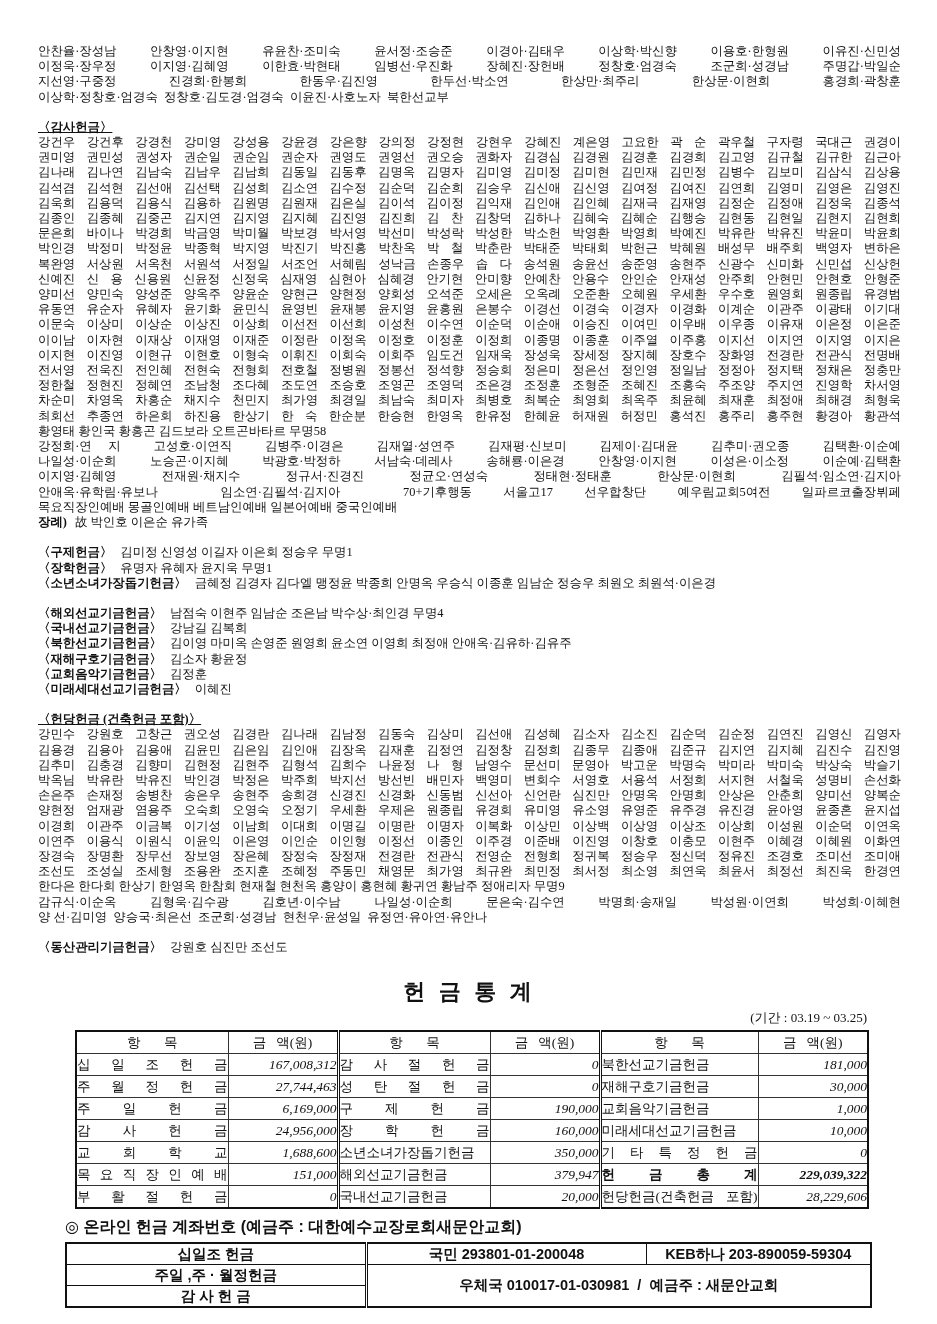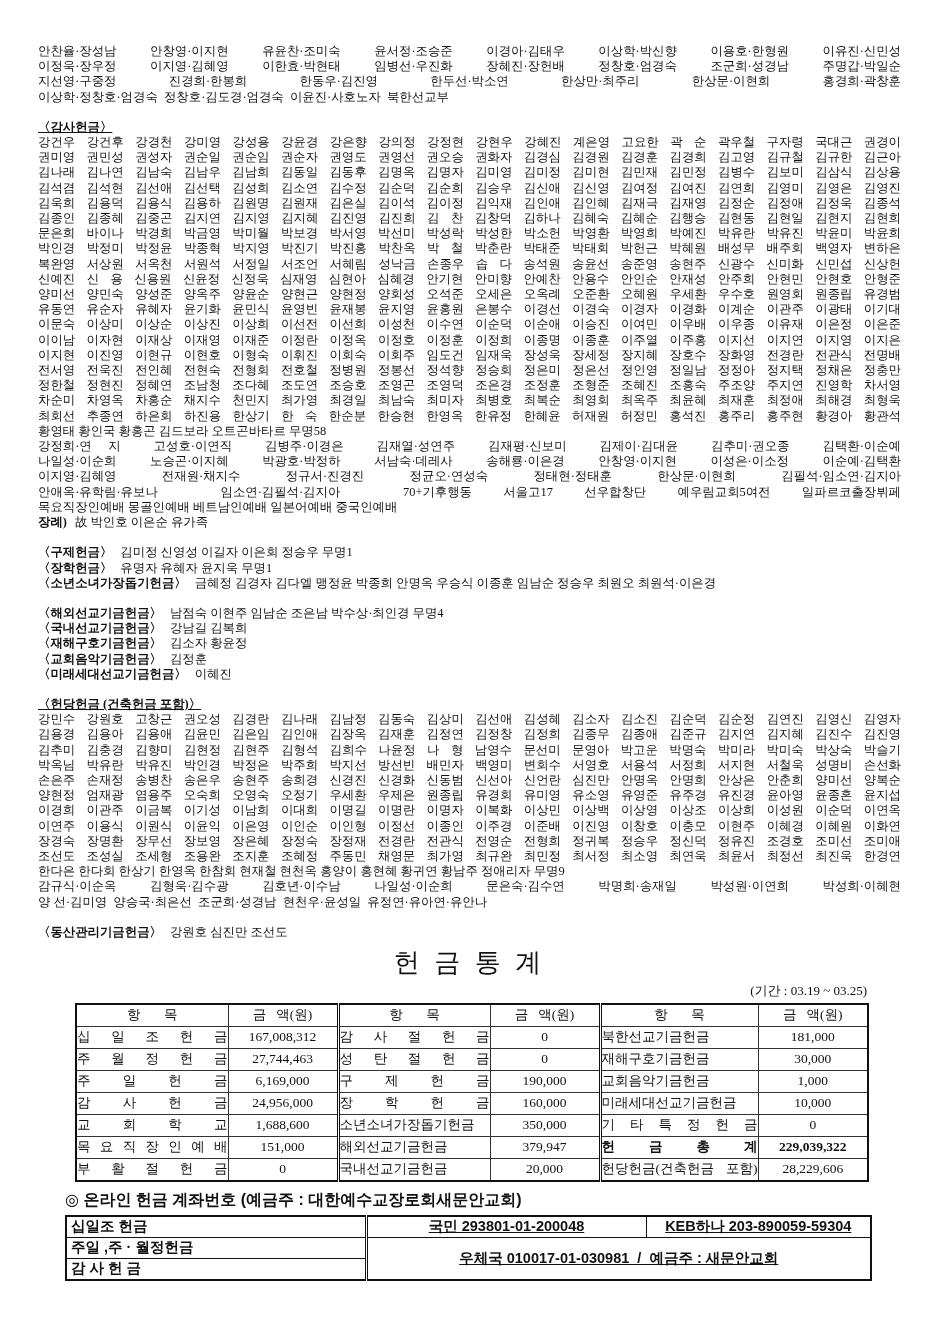--- a/index.html
+++ b/index.html
@@ -12,49 +12,49 @@
   .names{font-size:12.4px;line-height:15.2px;}
   .nblock{margin:0;}
   .nblock.gap{margin-top:15px;}
   .stitle{font-weight:bold;}
   .stitle.own{display:block;text-decoration:underline;}
   .stitle.inline{margin-right:8px;}
   .nline{white-space:pre-wrap;}
   .nline.just{text-align:justify;text-align-last:justify;}
   
   .stats-title{
-    margin:5px 0 2px 0;text-align:center;font-size:26px;font-weight:normal;
+    margin:22px 0 2px 0;text-align:center;font-size:22px;font-weight:bold;
     letter-spacing:4px;font-family:"Liberation Serif","DejaVu Serif",serif;
   }
   .period{text-align:right;font-size:13px;padding-right:34px;margin-bottom:3px;}
   table.stats{
     border-collapse:collapse;table-layout:fixed;margin-left:37px;
     width:792px;border:2px solid #111;font-size:13.5px;
   }
   table.stats th,table.stats td{
     border:1px solid #333;height:21px;padding:0 0;overflow:hidden;
   }
   table.stats th{font-weight:normal;white-space:pre;text-align:center;}
   table.stats td.lab{text-align:justify;text-align-last:justify;}
-  table.stats td.amt{text-align:center;}
+  table.stats td.amt{text-align:right;font-style:italic;}
   table.stats .sep{border-left:3px double #111;}
   table.stats .bold{font-weight:bold;}
   
   .online-heading{
     margin:8px 0 4px 27px;font-family:"Liberation Sans","DejaVu Sans",sans-serif;
     font-weight:bold;font-size:16px;
   }
   table.bank{
     border-collapse:collapse;table-layout:fixed;margin-left:27px;width:805px;
     border:2px solid #111;font-family:"Liberation Sans","DejaVu Sans",sans-serif;
     font-weight:bold;font-size:14.5px;
   }
   table.bank td{border:1.5px solid #111;height:20px;padding:0 4px;white-space:pre-wrap;overflow:hidden;}
-  table.bank td.blabel{border-right:3px double #111;}
-  table.bank td.center{text-align:center;text-decoration:underline;}
+  table.bank td.blabel{text-align:center;border-right:3px double #111;}
+  table.bank td.center{text-align:center;}
 </style>
 </head>
 <body>
 
 <div class="page">
 
   <div class="names">
       <div class="nblock">
         <div class="nline just">안찬율·장성남 안창영·이지현 유윤찬·조미숙 윤서정·조승준 이경아·김태우 이상학·박신향 이용호·한형원 이유진·신민성</div>
         <div class="nline just">이정욱·장우정 이지영·김혜영 이한효·박현태 임병선·우진화 장혜진·장헌배 정창호·엄경숙 조군희·성경남 주명갑·박일순</div>
@@ -101,20 +101,23 @@
       <div class="nblock">
         <div class="nline"><span class="stitle inline">〈소년소녀가장돕기헌금〉</span>금혜정 김경자 김다엘 맹정윤 박종희 안명옥 우승식 이종훈 임남순 정승우 최원오 최원석·이은경</div>
       </div>
       <div class="nblock gap">
         <div class="nline"><span class="stitle inline">〈해외선교기금헌금〉</span>남점숙 이현주 임남순 조은남 박수상·최인경 무명4</div>
       </div>
       <div class="nblock">
         <div class="nline"><span class="stitle inline">〈국내선교기금헌금〉</span>강남길 김복희</div>
       </div>
       <div class="nblock">
+        <div class="nline"><span class="stitle inline">〈북한선교기금헌금〉</span>김이영 마미옥 손영준 원영희 윤소연 이영희 최정애 안애옥·김유하·김유주</div>
+      </div>
+      <div class="nblock">
         <div class="nline"><span class="stitle inline">〈재해구호기금헌금〉</span>김소자 황윤정</div>
       </div>
       <div class="nblock">
         <div class="nline"><span class="stitle inline">〈교회음악기금헌금〉</span>김정훈</div>
       </div>
       <div class="nblock">
         <div class="nline"><span class="stitle inline">〈미래세대선교기금헌금〉</span>이혜진</div>
       </div>
       <div class="nblock gap">
         <span class="stitle own">〈헌당헌금 (건축헌금 포함)〉</span>

